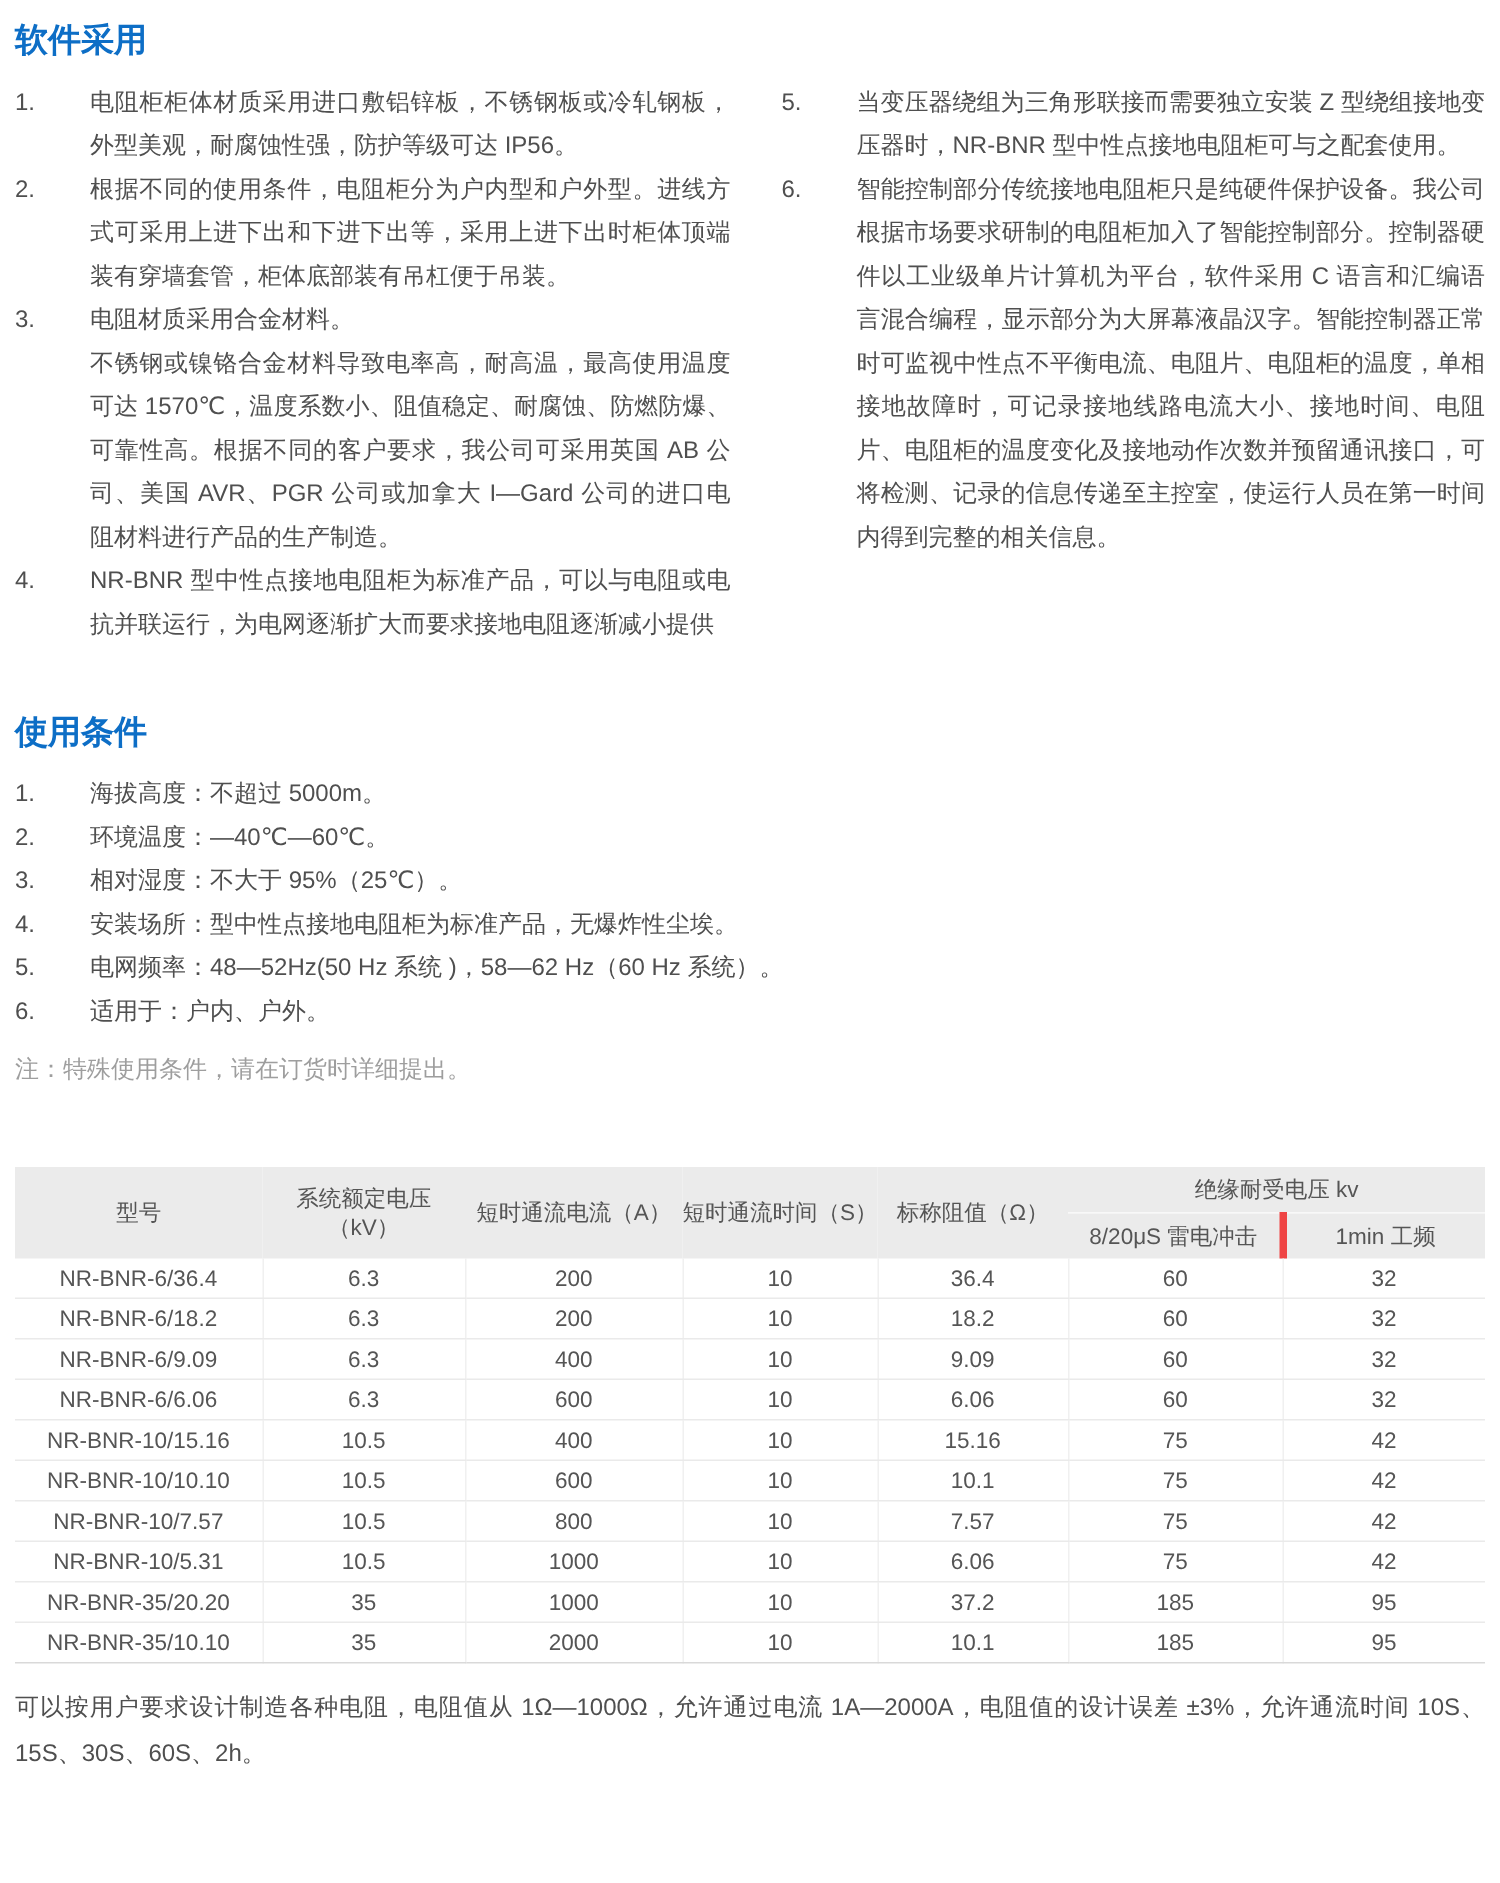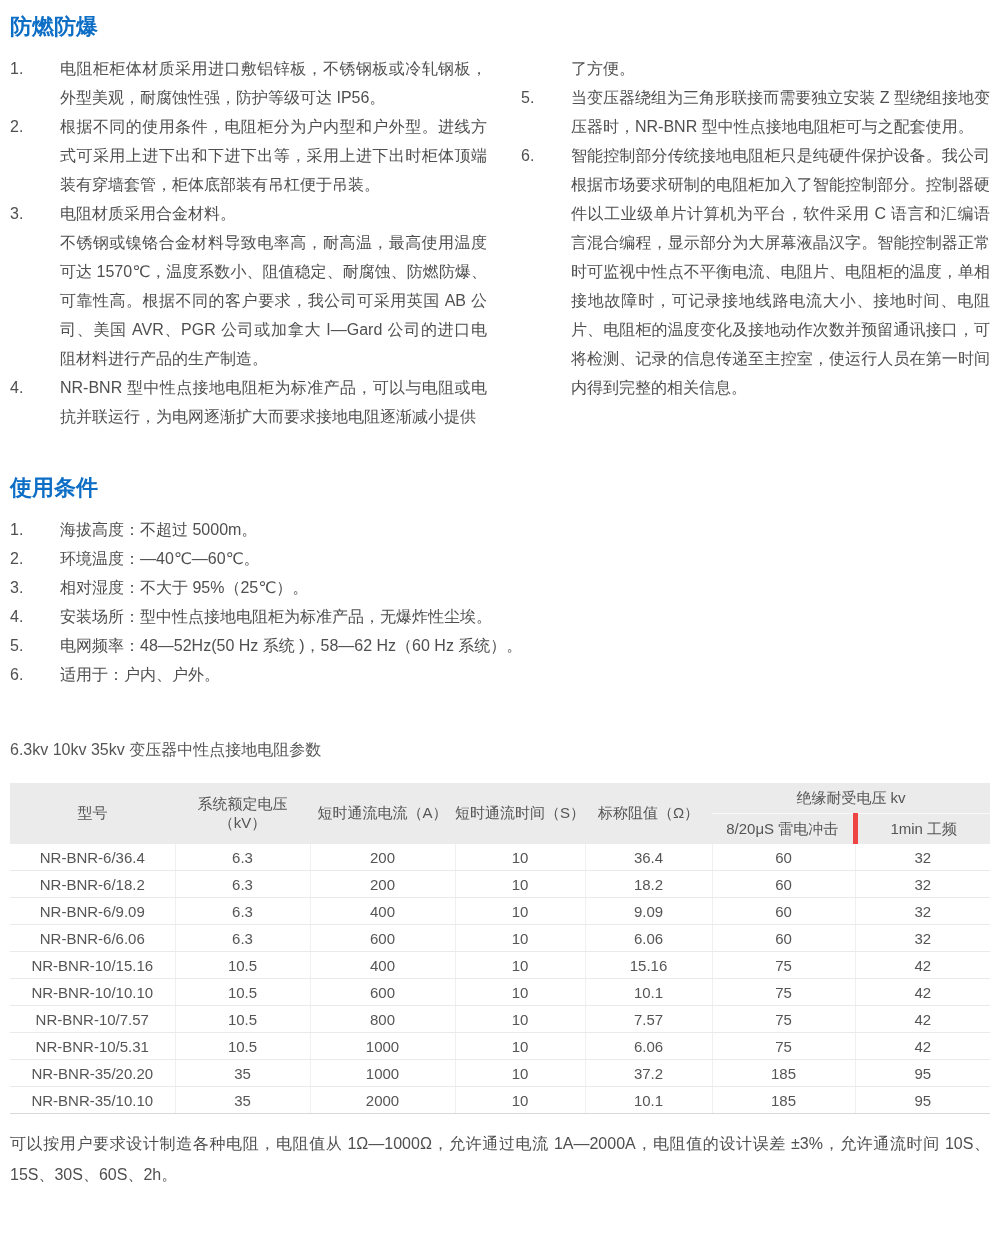--- a/index.html
+++ b/index.html
@@ -59,45 +59,41 @@
     font-size:16px; line-height:31px; color:#4f4f4f;
     margin-top:14px; text-align:justify; width:980px;
   }
 </style>
 </head>
 <body>
 
 <div class="page">
 
   <div class="section-features">
-    <h2 class="sec-title">防燃防爆</h2>
+    <h2 class="sec-title">软件采用</h2>
     <div class="features-cols">
       <div class="fcol-left" id="features-left">
           <div class="item">
             <span class="num">1.</span>
             <div class="txt">电阻柜柜体材质采用进口敷铝锌板，不锈钢板或冷轧钢板，外型美观，耐腐蚀性强，防护等级可达 IP56。</div>
           </div>
           <div class="item">
             <span class="num">2.</span>
             <div class="txt">根据不同的使用条件，电阻柜分为户内型和户外型。进线方式可采用上进下出和下进下出等，采用上进下出时柜体顶端装有穿墙套管，柜体底部装有吊杠便于吊装。</div>
           </div>
           <div class="item">
             <span class="num">3.</span>
             <div class="txt">电阻材质采用合金材料。<div>不锈钢或镍铬合金材料导致电率高，耐高温，最高使用温度可达 1570℃，温度系数小、阻值稳定、耐腐蚀、防燃防爆、可靠性高。根据不同的客户要求，我公司可采用英国 AB 公司、美国 AVR、PGR 公司或加拿大 I—Gard 公司的进口电阻材料进行产品的生产制造。</div></div>
           </div>
           <div class="item">
             <span class="num">4.</span>
             <div class="txt">NR-BNR 型中性点接地电阻柜为标准产品，可以与电阻或电抗并联运行，为电网逐渐扩大而要求接地电阻逐渐减小提供</div>
           </div>
         </div>
       <div class="fcol-right" id="features-right">
-          <div class="item">
-            <span class="num"></span>
-            <div class="txt">了方便。</div>
-          </div>
           <div class="item">
             <span class="num">5.</span>
             <div class="txt">当变压器绕组为三角形联接而需要独立安装 Z 型绕组接地变压器时，NR-BNR 型中性点接地电阻柜可与之配套使用。</div>
           </div>
           <div class="item">
             <span class="num">6.</span>
             <div class="txt">智能控制部分传统接地电阻柜只是纯硬件保护设备。我公司根据市场要求研制的电阻柜加入了智能控制部分。控制器硬件以工业级单片计算机为平台，软件采用 C 语言和汇编语言混合编程，显示部分为大屏幕液晶汉字。智能控制器正常时可监视中性点不平衡电流、电阻片、电阻柜的温度，单相接地故障时，可记录接地线路电流大小、接地时间、电阻片、电阻柜的温度变化及接地动作次数并预留通讯接口，可将检测、记录的信息传递至主控室，使运行人员在第一时间内得到完整的相关信息。</div>
           </div>
         </div>
     </div>
@@ -124,24 +120,24 @@
         </div>
         <div class="item">
           <span class="num">5.</span>
           <div class="txt">电网频率：48—52Hz(50 Hz 系统 )，58—62 Hz（60 Hz 系统）。</div>
         </div>
         <div class="item">
           <span class="num">6.</span>
           <div class="txt">适用于：户内、户外。</div>
         </div>
       </div>
+    <div class="note">注：特殊使用条件，请在订货时详细提出。</div>
   </div>
 
   <div class="section-specs">
-    <div class="subtitle">6.3kv 10kv 35kv 变压器中性点接地电阻参数</div>
 
     <table class="spec-table">
       <colgroup>
         <col style="width:165px">
           <col style="width:135px">
           <col style="width:145px">
         <col style="width:130px">
           <col style="width:127px">
           <col style="width:143px">
         <col style="width:135px">

